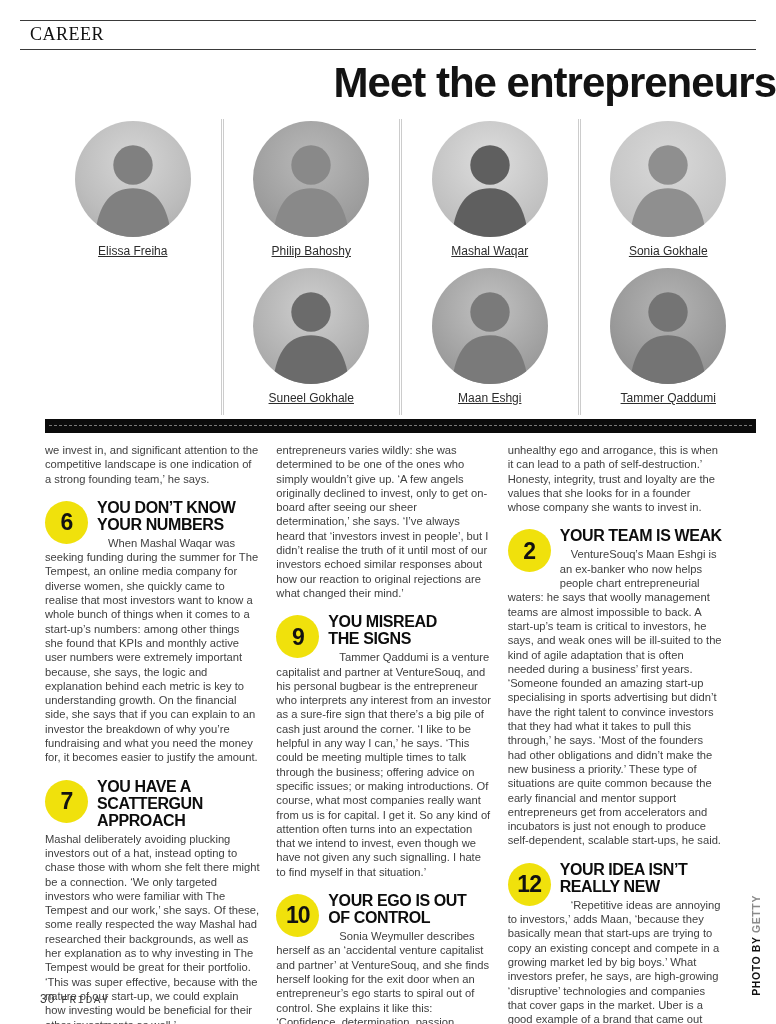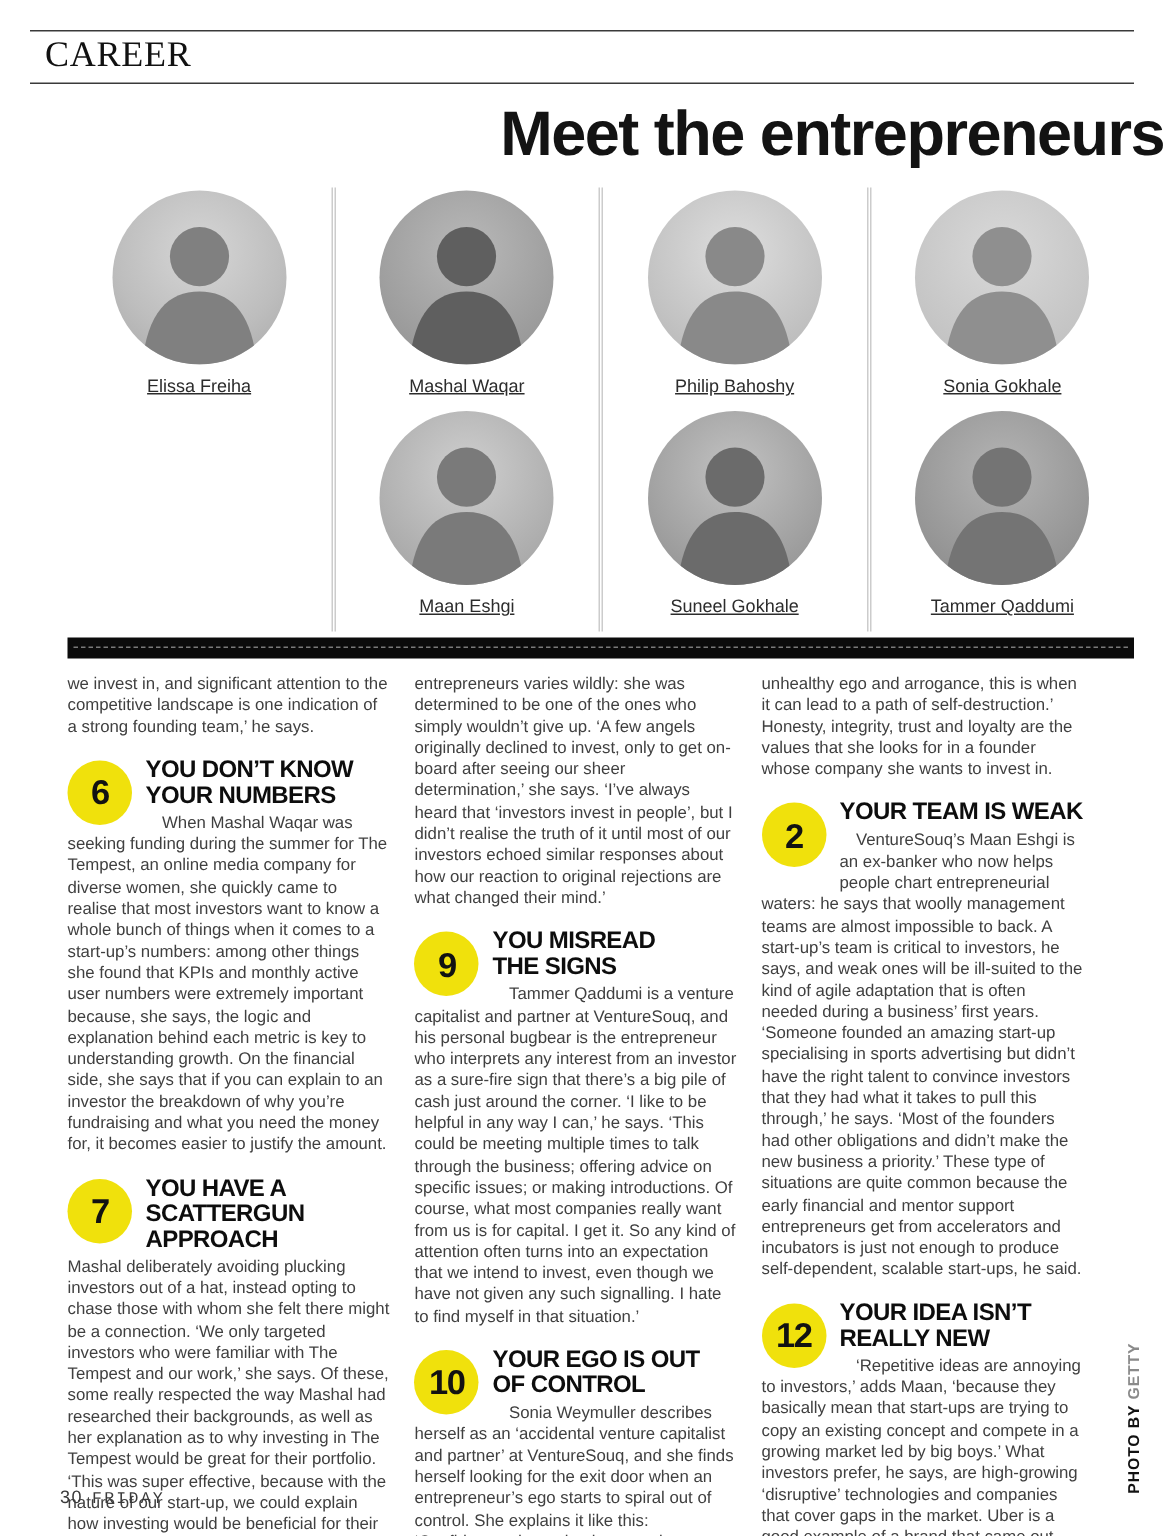--- a/index.html
+++ b/index.html
@@ -10,21 +10,21 @@
     height: 1024px;
     background: #ffffff;
     font-family: "Liberation Sans", sans-serif;
     overflow: hidden;
   }
 
   
   .kicker-band { margin: 20px 20px 0 20px; border-top: 1px solid #3a3a3a; border-bottom: 1px solid #3a3a3a; }
   .kicker {
     font-family: "Liberation Serif", serif;
-    font-size: 24px;
+    font-size: 18px;
     color: #111;
     padding: 3px 0 4px 10px;
     letter-spacing: 0.5px;
   }
   .main-title {
     text-align: right;
     font-size: 42px;
     font-weight: bold;
     color: #131313;
     letter-spacing: -1px;
@@ -172,55 +172,55 @@
             </svg>
         </div>
         <figcaption class="person-name">Elissa Freiha</figcaption>
       </figure>
     </div>
 
     <div class="photo-col">
       <figure class="person">
         <div class="portrait">
           <svg viewBox="0 0 100 100">
+              <circle cx="50" cy="38" r="17" fill="#898989"></circle>
+              <path d="M50 58 C32 58 20 70 17 100 L83 100 C80 70 68 58 50 58 Z" fill="#898989"></path>
+            </svg>
+        </div>
+        <figcaption class="person-name">Philip Bahoshy</figcaption>
+      </figure>
+      <figure class="person">
+        <div class="portrait">
+          <svg viewBox="0 0 100 100">
+              <circle cx="50" cy="38" r="17" fill="#6b6b6b"></circle>
+              <path d="M50 58 C32 58 20 70 17 100 L83 100 C80 70 68 58 50 58 Z" fill="#6b6b6b"></path>
+            </svg>
+        </div>
+        <figcaption class="person-name">Suneel Gokhale</figcaption>
+      </figure>
+    </div>
+
+    <div class="photo-col">
+      <figure class="person">
+        <div class="portrait">
+          <svg viewBox="0 0 100 100">
               <circle cx="50" cy="38" r="17" fill="#5f5f5f"></circle>
               <path d="M50 58 C32 58 20 70 17 100 L83 100 C80 70 68 58 50 58 Z" fill="#5f5f5f"></path>
             </svg>
         </div>
         <figcaption class="person-name">Mashal Waqar</figcaption>
       </figure>
       <figure class="person">
         <div class="portrait">
           <svg viewBox="0 0 100 100">
               <circle cx="50" cy="38" r="17" fill="#7a7a7a"></circle>
               <path d="M50 58 C32 58 20 70 17 100 L83 100 C80 70 68 58 50 58 Z" fill="#7a7a7a"></path>
             </svg>
         </div>
         <figcaption class="person-name">Maan Eshgi</figcaption>
-      </figure>
-    </div>
-
-    <div class="photo-col">
-      <figure class="person">
-        <div class="portrait">
-          <svg viewBox="0 0 100 100">
-              <circle cx="50" cy="38" r="17" fill="#898989"></circle>
-              <path d="M50 58 C32 58 20 70 17 100 L83 100 C80 70 68 58 50 58 Z" fill="#898989"></path>
-            </svg>
-        </div>
-        <figcaption class="person-name">Philip Bahoshy</figcaption>
-      </figure>
-      <figure class="person">
-        <div class="portrait">
-          <svg viewBox="0 0 100 100">
-              <circle cx="50" cy="38" r="17" fill="#6b6b6b"></circle>
-              <path d="M50 58 C32 58 20 70 17 100 L83 100 C80 70 68 58 50 58 Z" fill="#6b6b6b"></path>
-            </svg>
-        </div>
-        <figcaption class="person-name">Suneel Gokhale</figcaption>
       </figure>
     </div>
 
     <div class="photo-col">
       <figure class="person">
         <div class="portrait">
           <svg viewBox="0 0 100 100">
               <circle cx="50" cy="38" r="17" fill="#8f8f8f"></circle>
               <path d="M50 58 C32 58 20 70 17 100 L83 100 C80 70 68 58 50 58 Z" fill="#8f8f8f"></path>
             </svg>

